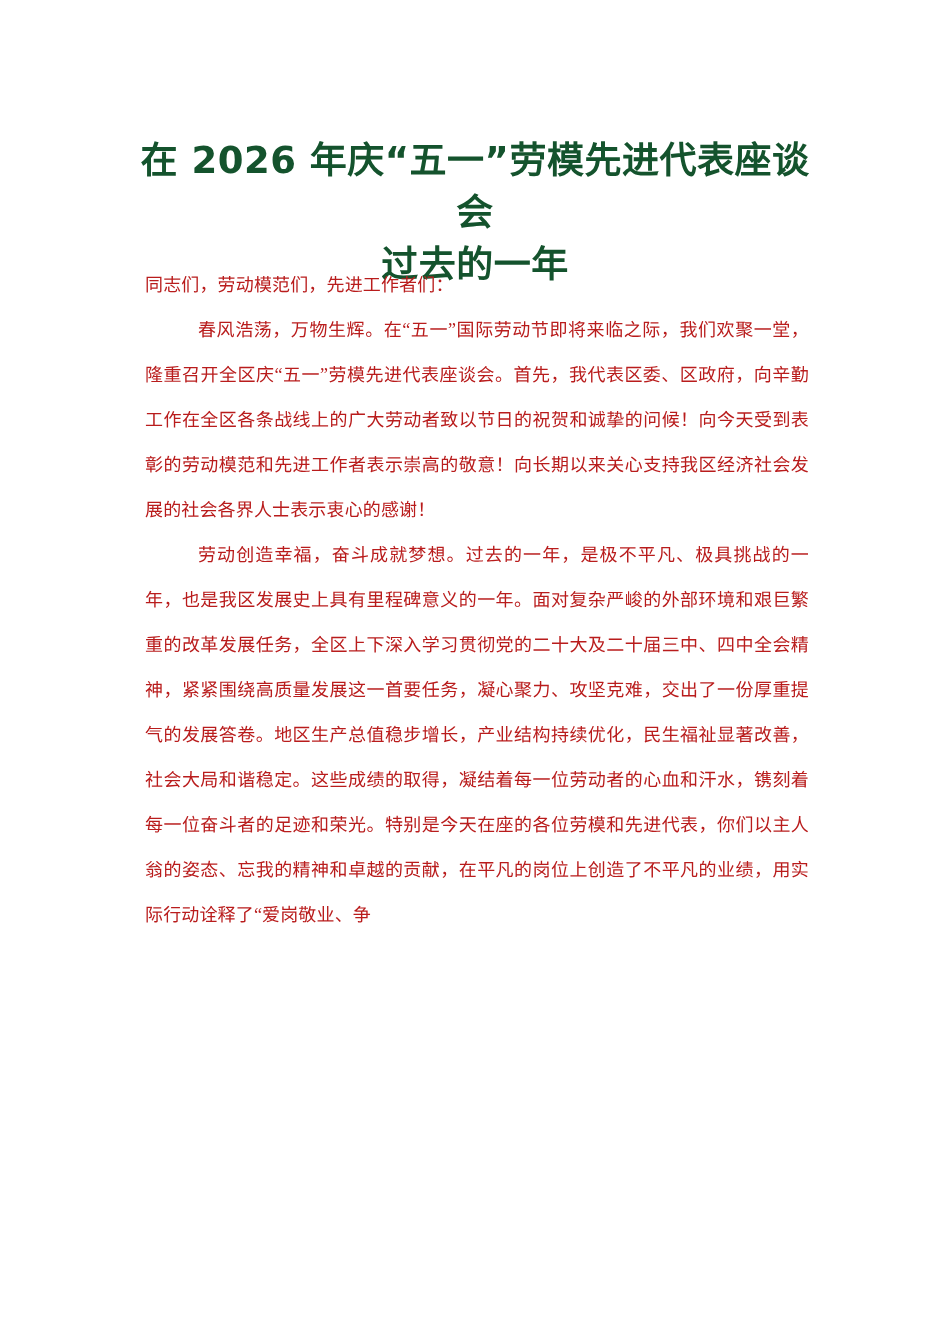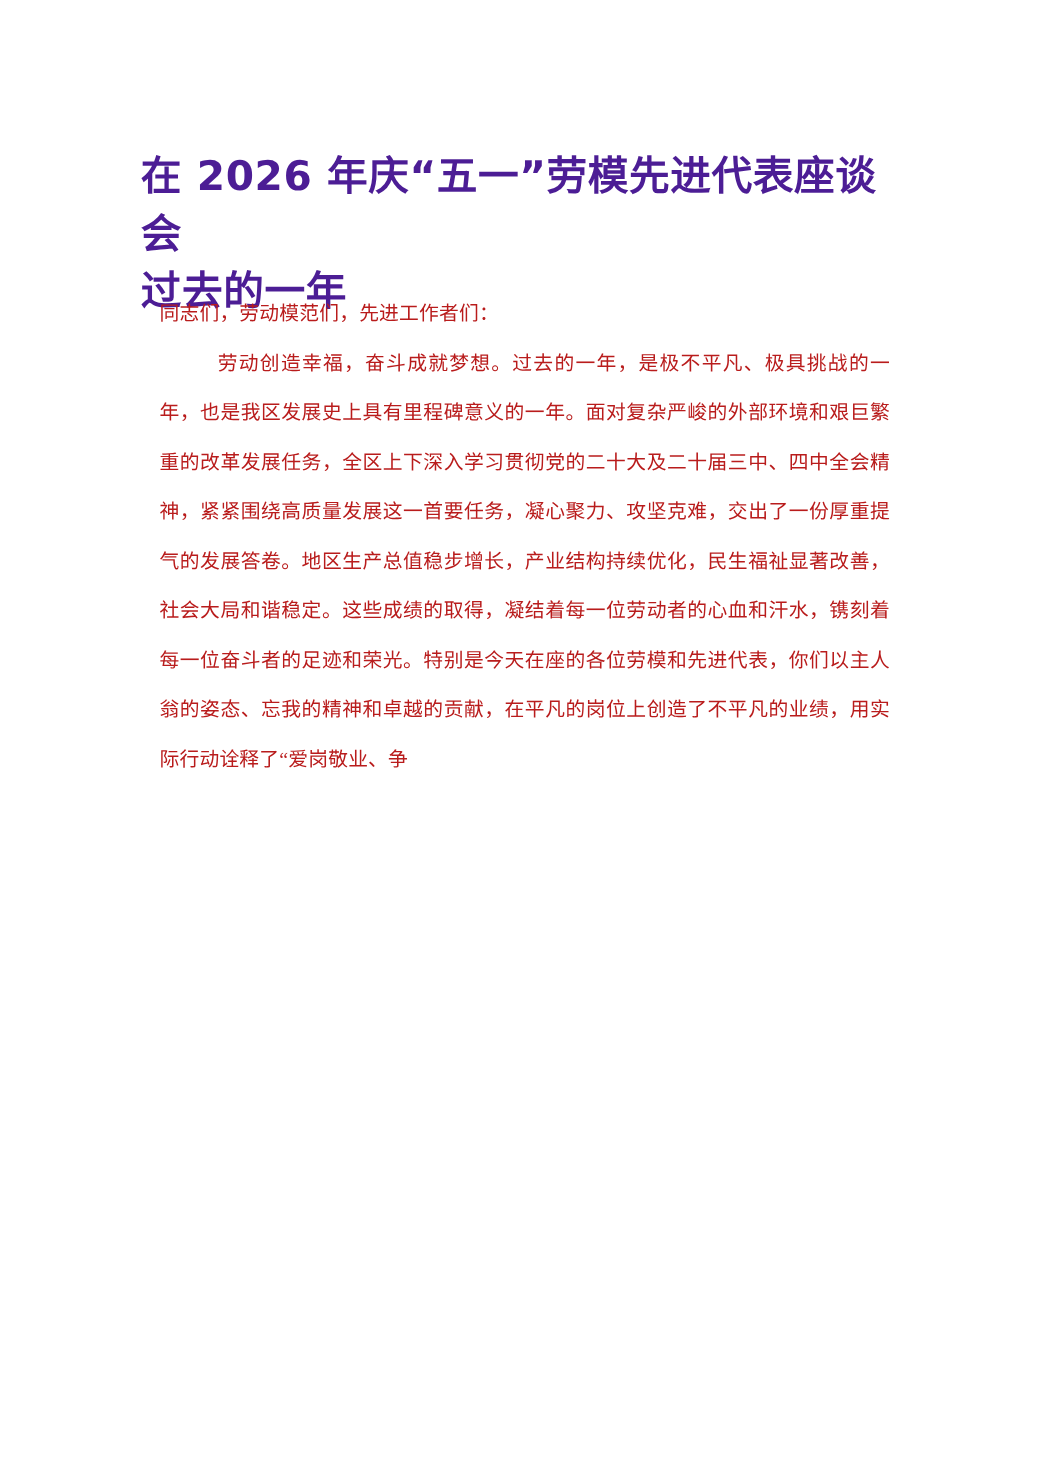--- a/index.html
+++ b/index.html
@@ -21,26 +21,27 @@
     color: #000000;
     -webkit-font-smoothing: antialiased;
   }
 
   
   .doc-title {
     position: absolute;
     left: 128px;
     top: 110px;
     width: 694px;
+    text-align: center;
     font-family: "DejaVu Sans", "Liberation Sans", sans-serif;
     font-weight: 700;
     font-size: 37px;
     line-height: 52px;
     letter-spacing: 0.5px;
-    color: #4c1d95;
+    color: #14532d;
     word-break: break-all;
   }
 
   
   .doc-body {
     position: absolute;
     left: 145px;
     top: 263px;
     width: 664px;
   }
@@ -78,18 +79,19 @@
 
 <div class="page">
 
   <h1 class="doc-title">
     <span>在 2026 年庆“五一”劳模先进代表座谈会</span><br>
     <span>过去的一年</span>
   </h1>
 
   <div class="doc-body">
     <p class="para">同志们，劳动模范们，先进工作者们：</p>
+    <p class="para indent">春风浩荡，万物生辉。在“五一”国际劳动节即将来临之际，我们欢聚一堂，隆重召开全区庆“五一”劳模先进代表座谈会。首先，我代表区委、区政府，向辛勤工作在全区各条战线上的广大劳动者致以节日的祝贺和诚挚的问候！向今天受到表彰的劳动模范和先进工作者表示崇高的敬意！向长期以来关心支持我区经济社会发展的社会各界人士表示衷心的感谢！</p>
     <p class="para indent">劳动创造幸福，奋斗成就梦想。过去的一年，是极不平凡、极具挑战的一年，也是我区发展史上具有里程碑意义的一年。面对复杂严峻的外部环境和艰巨繁重的改革发展任务，全区上下深入学习贯彻党的二十大及二十届三中、四中全会精神，紧紧围绕高质量发展这一首要任务，凝心聚力、攻坚克难，交出了一份厚重提气的发展答卷。地区生产总值稳步增长，产业结构持续优化，民生福祉显著改善，社会大局和谐稳定。这些成绩的取得，凝结着每一位劳动者的心血和汗水，镌刻着每一位奋斗者的足迹和荣光。特别是今天在座的各位劳模和先进代表，你们以主人翁的姿态、忘我的精神和卓越的贡献，在平凡的岗位上创造了不平凡的业绩，用实际行动诠释了“爱岗敬业、争</p>
   </div>
 
   <div class="scan-edge"></div>
 
 </div>
 
 </body></html>

